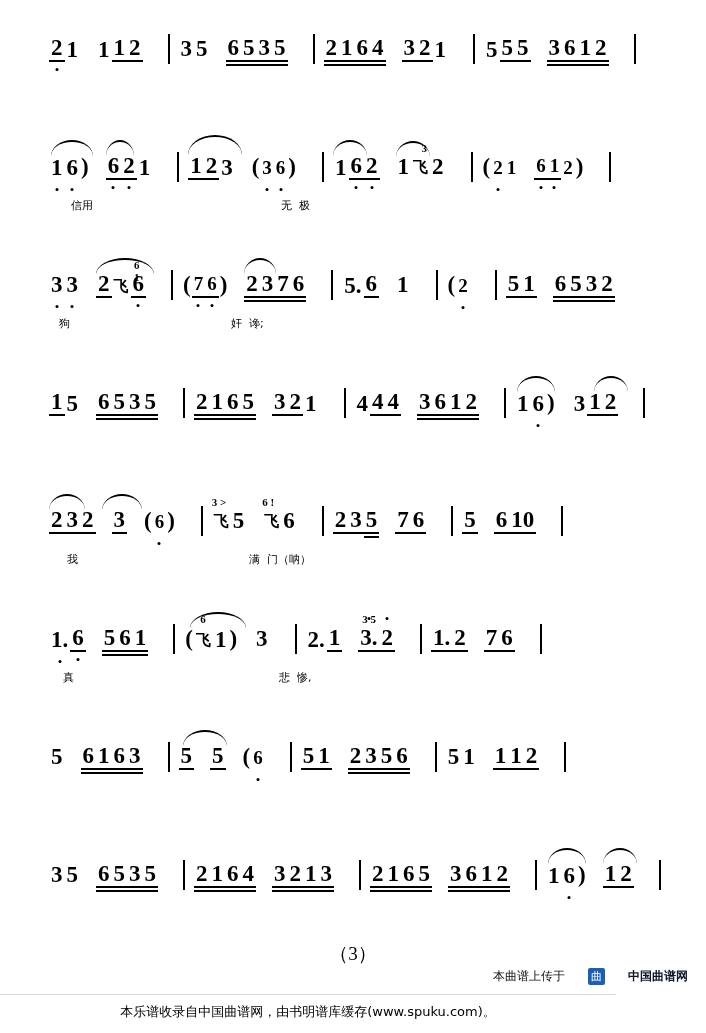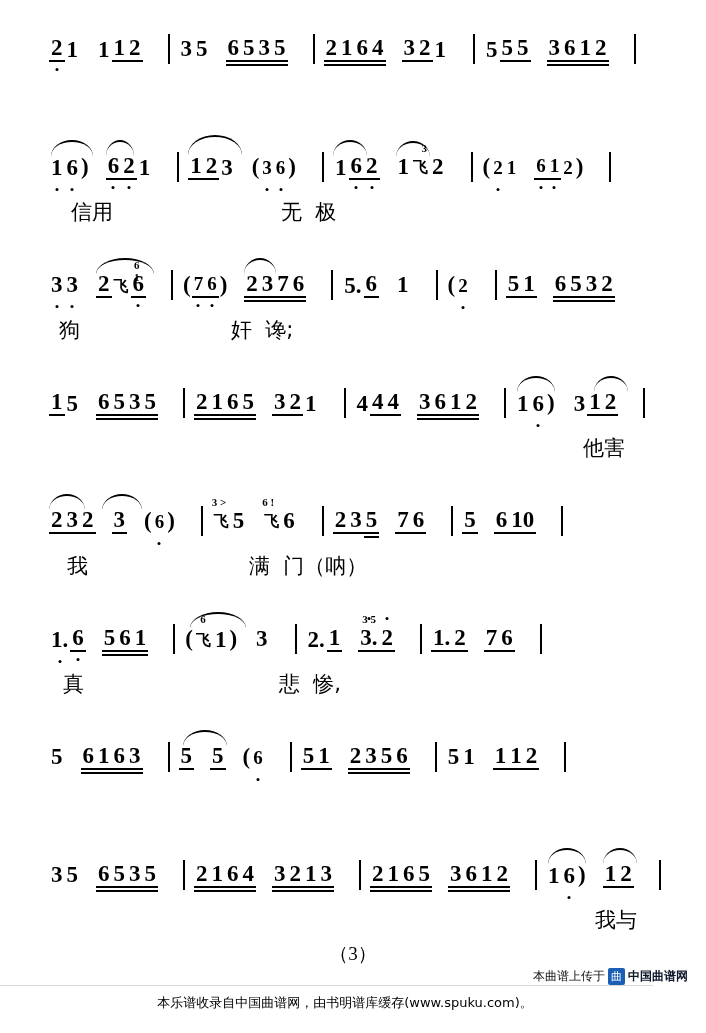--- a/index.html
+++ b/index.html
@@ -104,21 +104,21 @@
     height: 14px;
     top: -14px;
   }
   .slur.long { height: 18px; top: -19px; }
   
   .lyrics {
     position: relative;
     height: 30px;
     padding-left: 26px;
     font-family: "DejaVu Sans", sans-serif;
-    font-size: 21px;
+    font-size: 11px;
   }
   .ly {
     position: absolute;
     top: 0;
     white-space: pre;
   }
   
   .pageno {
     position: absolute;
     bottom: 66px;
@@ -130,48 +130,48 @@
   
   .credit {
     position: absolute;
     right: 18px;
     bottom: 48px;
     display: flex;
     align-items: center;
     font-family: Liberation Serif, serif;
     font-size: 12px;
     color: #111;
+    gap: 20px;
   }
   .credit .logo {
     display: inline-block;
     width: 17px; height: 17px;
     background: #1a5fb4;
     color: #fff;
     font-size: 11px;
     line-height: 17px;
     text-align: center;
     margin: 0 3px;
     border-radius: 2px;
   }
   .credit .site { font-weight: bold; color: #0f172a; }
   
   .bottombar {
     position: absolute;
-    left: 0; bottom: 13px;
+    left: 0; bottom: 4px;
     width: 616px;
     height: 34px;
     background: #ffffff;
     border-top: 1px solid #d9d9d9;
     display: flex;
     align-items: center;
     justify-content: center;
     font-family: "DejaVu Sans", sans-serif;
     font-size: 13px;
     color: #000;
-    padding-left: 37px;
   }
   .topgap { height: 18px; }
   
   .mark {
     position: absolute;
     font-size: 11px;
     font-weight: bold;
     top: -13px;
     left: 1px;
     font-family: "Liberation Serif", serif;
@@ -399,23 +399,20 @@
         <span class="paren">)</span>
       </div>
       <div class="grp">
         <div class="slur" style="left:22px; width:34px;"></div>
         <span class="n">3</span>
         <span class="n b1">1</span>
         <span class="n b1">2</span>
       </div>
       <div class="bar"></div>
     </div>
-    <div class="lyrics">
-      <span class="ly" style="left:560px;">他害</span>
-    </div>
   </div>
 
   <div class="system">
     <div class="staff">
       <div class="grp">
         <div class="slur" style="left:0px; width:36px;"></div>
         <span class="n b1">2</span>
         <span class="n b1">3</span>
         <span class="n b1">2</span>
       </div>
@@ -609,23 +606,20 @@
         <span class="n dotb">6</span>
         <span class="paren">)</span>
       </div>
       <div class="grp">
         <div class="slur" style="left:0px; width:34px;"></div>
         <span class="n b1">1</span>
         <span class="n b1">2</span>
       </div>
       <div class="bar"></div>
     </div>
-    <div class="lyrics">
-      <span class="ly" style="left:572px;">我与</span>
-    </div>
   </div>
 
   <div class="pageno">（3）</div>
 
   <div class="credit">
     <span>本曲谱上传于</span>
     <span class="logo">曲</span>
     <span class="site">中国曲谱网</span>
   </div>
 

